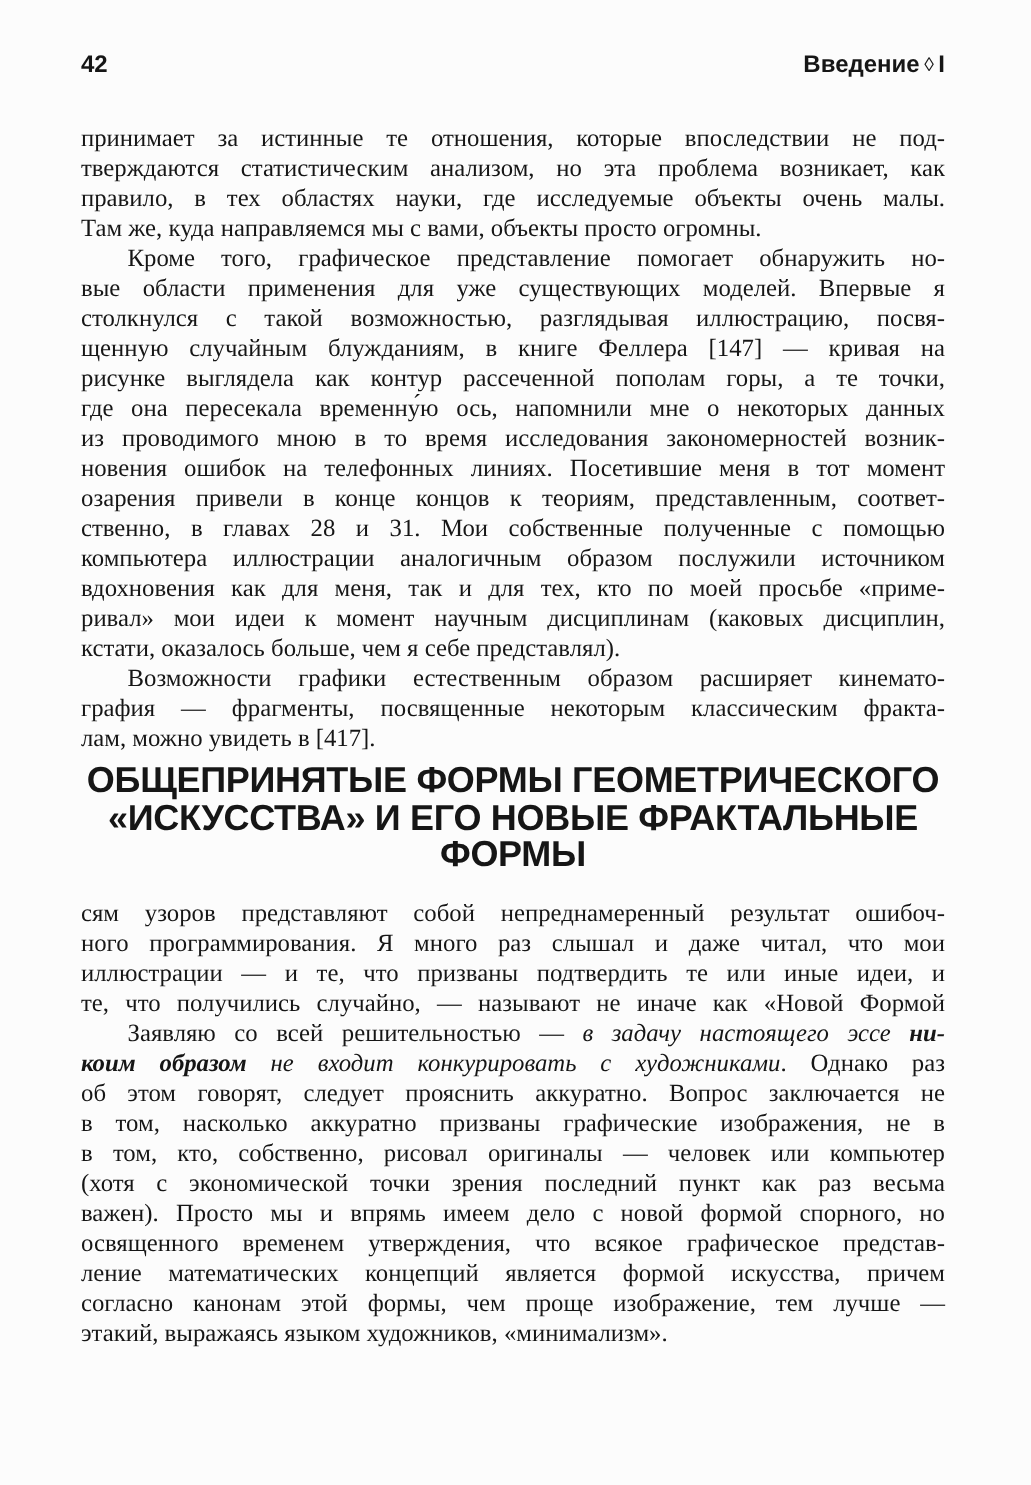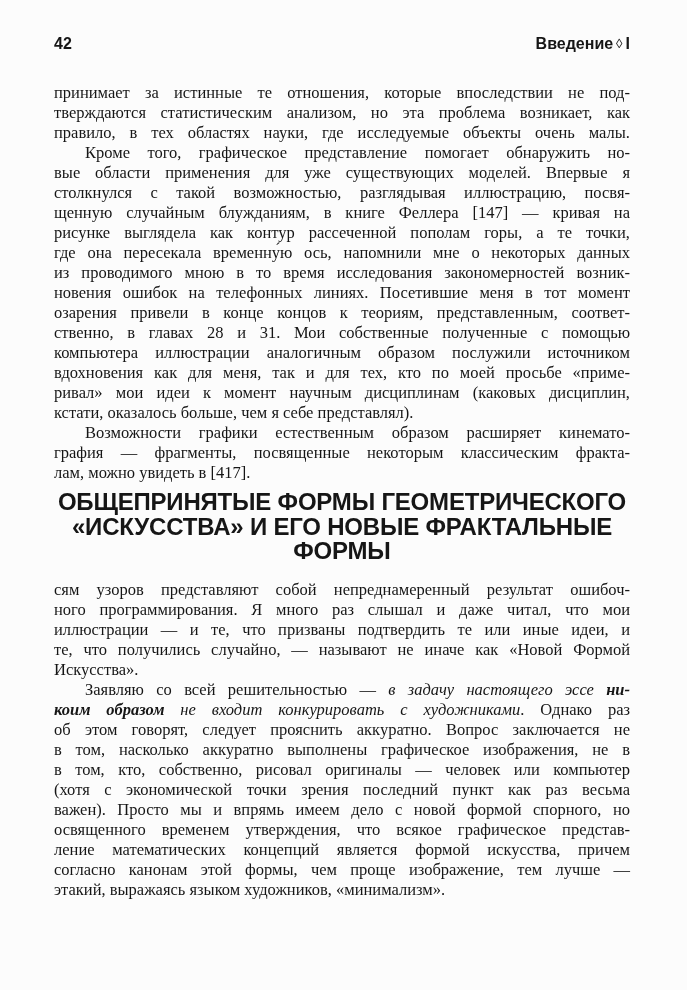--- a/index.html
+++ b/index.html
@@ -69,20 +69,21 @@
     <span>42</span>
     <span class="running-head"><span>Введение</span><span class="diamond">◊</span><span>I</span></span>
   </div>
 
   <div class="body">
     <div id="before">
         <div class="para">
           <div class="line"><span class="seg-r">принимает за истинные те отношения, которые впоследствии не под-</span></div>
           <div class="line"><span class="seg-r">тверждаются статистическим анализом, но эта проблема возникает, как</span></div>
           <div class="line"><span class="seg-r">правило, в тех областях науки, где исследуемые объекты очень малы.</span></div>
+          <div class="line last"><span class="seg-r">Там же, куда направляемся мы с вами, объекты просто огромны.</span></div>
         </div>
         <div class="para">
           <div class="line indent"><span class="seg-r">Кроме того, графическое представление помогает обнаружить но-</span></div>
           <div class="line"><span class="seg-r">вые области применения для уже существующих моделей. Впервые я</span></div>
           <div class="line"><span class="seg-r">столкнулся с такой возможностью, разглядывая иллюстрацию, посвя-</span></div>
           <div class="line"><span class="seg-r">щенную случайным блужданиям, в книге Феллера [147] — кривая на</span></div>
           <div class="line"><span class="seg-r">рисунке выглядела как контур рассеченной пополам горы, а те точки,</span></div>
           <div class="line"><span class="seg-r">где она пересекала временну́ю ось, напомнили мне о некоторых данных</span></div>
           <div class="line"><span class="seg-r">из проводимого мною в то время исследования закономерностей возник-</span></div>
           <div class="line"><span class="seg-r">новения ошибок на телефонных линиях. Посетившие меня в тот момент</span></div>
@@ -101,27 +102,26 @@
       </div>
 
     <h1 class="section-heading"><span>ОБЩЕПРИНЯТЫЕ ФОРМЫ ГЕОМЕТРИЧЕСКОГО</span><br><span>«ИСКУССТВА» И ЕГО НОВЫЕ ФРАКТАЛЬНЫЕ ФОРМЫ</span></h1>
 
     <div id="after">
         <div class="para">
           <div class="line"><span class="seg-r">сям узоров представляют собой непреднамеренный результат ошибоч-</span></div>
           <div class="line"><span class="seg-r">ного программирования. Я много раз слышал и даже читал, что мои</span></div>
           <div class="line"><span class="seg-r">иллюстрации — и те, что призваны подтвердить те или иные идеи, и</span></div>
           <div class="line"><span class="seg-r">те, что получились случайно, — называют не иначе как «Новой Формой</span></div>
-          <div class="line last"><span class="seg-r">Искусства».</span></div>
         </div>
         <div class="para">
           <div class="line indent"><span class="seg-r">Заявляю со всей решительностью — </span><span class="seg-i">в задачу настоящего эссе </span><span class="seg-bi">ни-</span></div>
           <div class="line"><span class="seg-bi">коим образом</span><span class="seg-i"> не входит конкурировать с художниками</span><span class="seg-r">. Однако раз</span></div>
           <div class="line"><span class="seg-r">об этом говорят, следует прояснить аккуратно. Вопрос заключается не</span></div>
-          <div class="line"><span class="seg-r">в том, насколько аккуратно выполнены графическое изображения, не в</span></div>
+          <div class="line"><span class="seg-r">в том, насколько аккуратно призваны графические изображения, не в</span></div>
           <div class="line"><span class="seg-r">в том, кто, собственно, рисовал оригиналы — человек или компьютер</span></div>
           <div class="line"><span class="seg-r">(хотя с экономической точки зрения последний пункт как раз весьма</span></div>
           <div class="line"><span class="seg-r">важен). Просто мы и впрямь имеем дело с новой формой спорного, но</span></div>
           <div class="line"><span class="seg-r">освященного временем утверждения, что всякое графическое представ-</span></div>
           <div class="line"><span class="seg-r">ление математических концепций является формой искусства, причем</span></div>
           <div class="line"><span class="seg-r">согласно канонам этой формы, чем проще изображение, тем лучше —</span></div>
           <div class="line last"><span class="seg-r">этакий, выражаясь языком художников, «минимализм».</span></div>
         </div>
       </div>
   </div>

